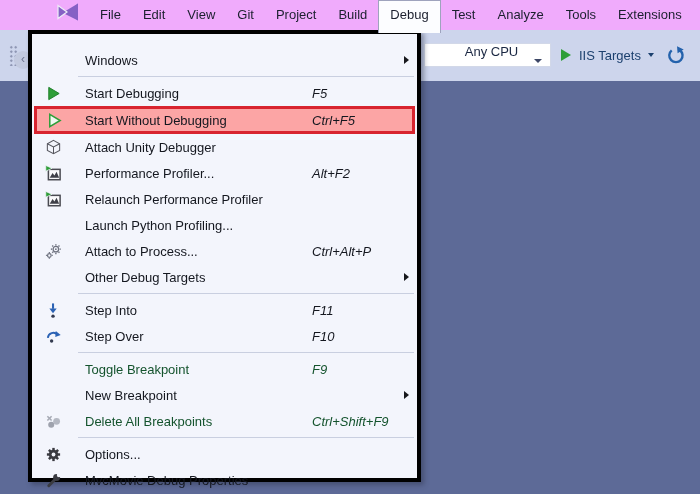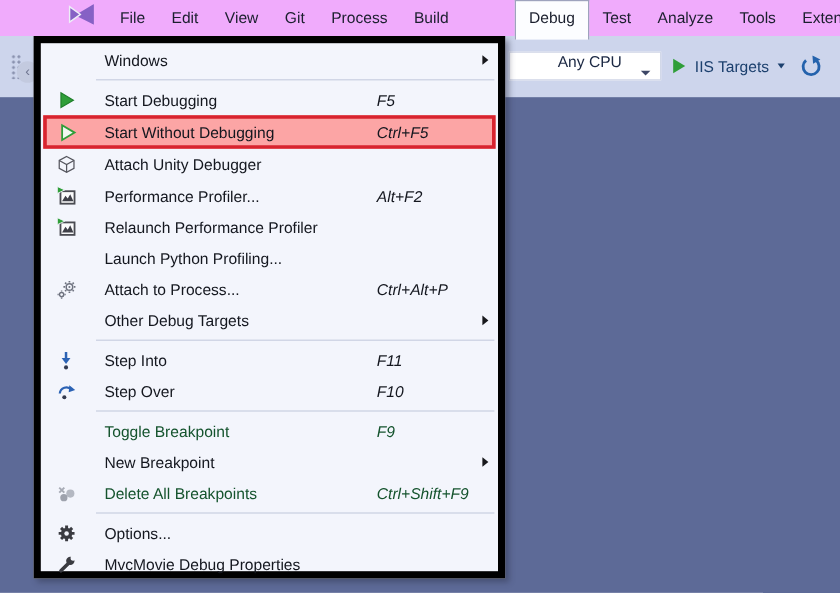--- a/index.html
+++ b/index.html
@@ -6,21 +6,21 @@
     font-family:"Liberation Sans",sans-serif;-webkit-font-smoothing:antialiased;}
   .stage{position:relative;width:700px;height:494px;background:#5D6A97;}
 
   
   .menubar{position:absolute;left:0;top:0;width:700px;height:30px;background:#f0abfc;
     display:flex;align-items:flex-start;font-size:13px;color:#1B1F2E;z-index:30;padding-left:48px;}
   .logo-wrap{display:flex;align-items:center;padding:0 9px 0 8px;}
   .mb-items{display:flex;align-items:stretch;}
   .mb-item{padding:0 11px;line-height:30px;cursor:default;white-space:nowrap;}
   .mb-item.open{background:#FCFDFF;border:1px solid #9EA3BD;border-bottom:none;
-    line-height:28px;height:33px;box-sizing:border-box;position:relative;z-index:40;margin-left:44px;}
+    line-height:28px;height:33px;box-sizing:border-box;position:relative;z-index:40;}
 
   
   .toolbar{position:absolute;left:0;top:30px;width:700px;height:51px;background:#CDD5EC;z-index:1;}
   .grip{position:absolute;left:9px;top:15px;width:9px;height:21px;
     background-image:radial-gradient(#8A92AF 1.1px,transparent 1.3px);background-size:4.5px 4.5px;}
   .overflow-btn{position:absolute;left:14px;top:21px;width:18px;height:18px;border-radius:50%;
     background:#C3CADF;color:#6F7590;font-size:12px;line-height:17px;text-align:center;z-index:2;}
   .combo{position:absolute;left:424px;top:13px;width:127px;height:24px;background:#FFFFFF;
     border:1px solid #D2D8E8;box-sizing:border-box;display:flex;align-items:center;
     font-size:13px;color:#1A2742;padding-left:8px;flex-direction:column;}
@@ -32,22 +32,22 @@
   .run-label{font-size:13px;color:#1C406E;white-space:nowrap;}
   .run-caret{margin-left:7px;width:0;height:0;border-left:3.5px solid transparent;
     border-right:3.5px solid transparent;border-top:4px solid #1C406E;}
   .refresh{margin-left:12px;display:flex;align-items:center;}
 
   
   .main-bg{position:absolute;left:0;top:81px;width:700px;height:413px;background:#5D6A97;}
 
   
   .dropdown{position:absolute;left:28px;top:30px;width:393px;height:452px;background:#F3F5FC;
-    border:6px solid #000000;box-sizing:border-box;z-index:20;
-    box-shadow:3px 3px 5px rgba(42,47,68,.45);font-size:13px;color:#14171F;padding-top:1px;}
+    border:4px solid #000000;box-sizing:border-box;z-index:20;
+    box-shadow:3px 3px 5px rgba(42,47,68,.45);font-size:13px;color:#14171F;padding-top:13px;}
   .mi{display:flex;align-items:center;height:26px;}
   .mi.hl{height:28px;margin:0 2px;background:#fca5a5;box-shadow:inset 0 0 0 3px #D8242F;}
   .mi-icon{flex:0 0 42px;display:flex;align-items:center;justify-content:center;}
   .mi.hl .mi-icon{flex-basis:40px;}
   .mi-label{flex:0 0 238px;box-sizing:border-box;padding-left:11px;white-space:nowrap;}
   .mi-shortcut{flex:1;white-space:nowrap;font-style:italic;}
   .mi-arrow{flex:0 0 22px;display:flex;justify-content:center;}
   .mi-arrow .tri{width:0;height:0;border-top:4px solid transparent;
     border-bottom:4px solid transparent;border-left:5px solid #17181C;}
   .mi.disabled{color:#14532d;}
@@ -66,21 +66,21 @@
         <polygon points="22,3.5 22,20.5 6.5,12.8" fill="#8661C5"></polygon>
         <polygon points="2,5.5 11,12 2,18.5" fill="#8661C5" stroke="#EDEEF6" stroke-width="1.2"></polygon>
         <polygon points="22,3.5 22,20.5 11.8,12" fill="#8661C5"></polygon>
       </svg>
     </div>
     <div class="mb-items">
         <div class="mb-item">File</div>
         <div class="mb-item">Edit</div>
         <div class="mb-item">View</div>
         <div class="mb-item">Git</div>
-        <div class="mb-item">Process</div>
+        <div class="mb-item">Project</div>
         <div class="mb-item">Build</div>
         <div class="mb-item open">Debug</div>
         <div class="mb-item">Test</div>
         <div class="mb-item">Analyze</div>
         <div class="mb-item">Tools</div>
         <div class="mb-item">Extensions</div>
       </div>
   </div>
 
   <div class="toolbar">

